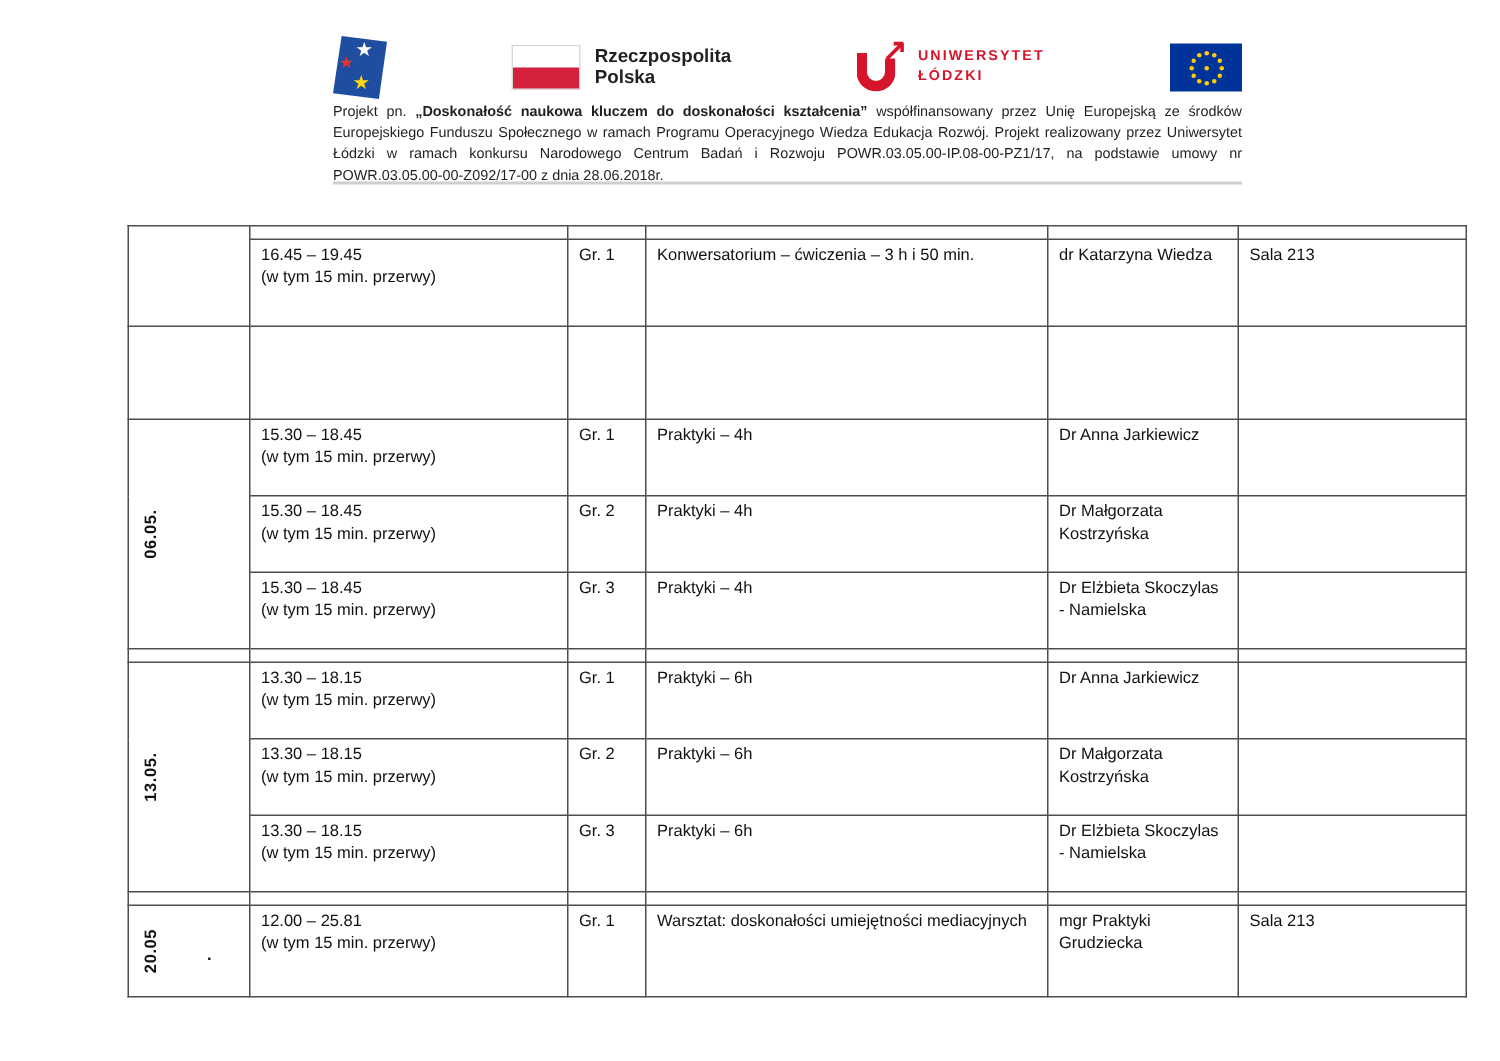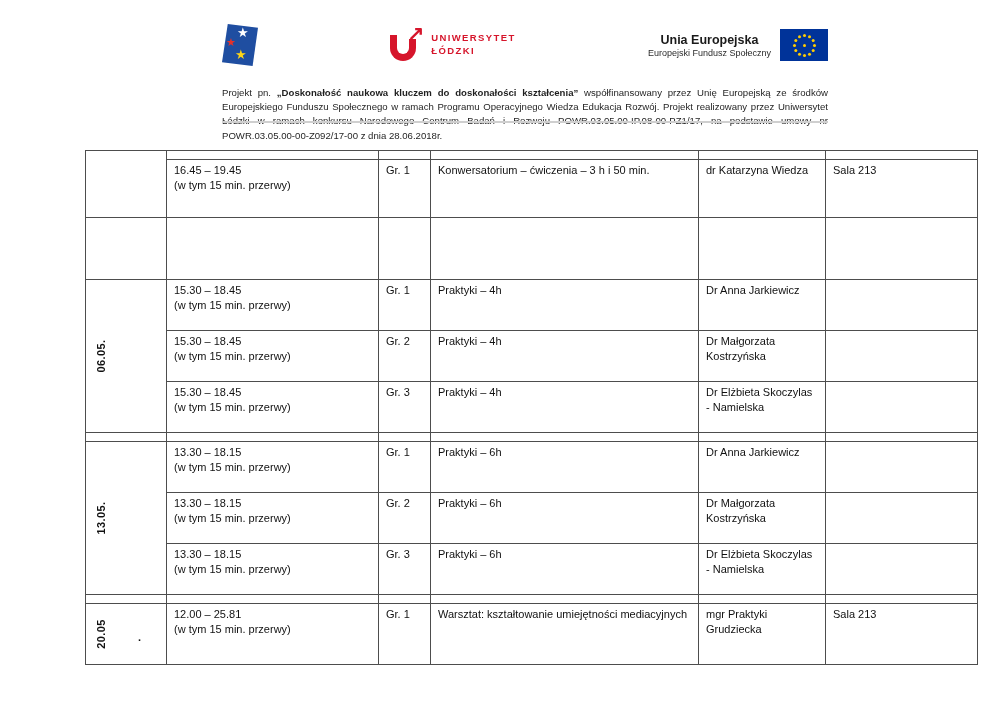--- a/index.html
+++ b/index.html
@@ -36,21 +36,21 @@
   
   .ue-text{text-align:center;}
   .ue-title{font-size:12.5px;font-weight:bold;color:#1a1a1a;}
   .ue-sub{font-size:9px;color:#2b2b2b;margin-top:1px;}
   .eu-flag{position:relative;width:48px;height:32px;background:#003399;flex:0 0 auto;}
   .eu-stars{position:absolute;left:50%;top:50%;width:3px;height:3px;margin:-1.5px 0 0 -1.5px;border-radius:50%;background:#ffcc00;
     box-shadow:10px 0 0 #ffcc00,8.7px 5px 0 #ffcc00,5px 8.7px 0 #ffcc00,0 10px 0 #ffcc00,-5px 8.7px 0 #ffcc00,-8.7px 5px 0 #ffcc00,
                -10px 0 0 #ffcc00,-8.7px -5px 0 #ffcc00,-5px -8.7px 0 #ffcc00,0 -10px 0 #ffcc00,5px -8.7px 0 #ffcc00,8.7px -5px 0 #ffcc00;}
 
   
-  .note{position:absolute;top:76px;left:222px;width:606px;font-size:9.6px;line-height:1.5;text-align:justify;color:#1f1f1f;}
+  .note{position:absolute;top:58px;left:222px;width:606px;font-size:9.6px;line-height:1.5;text-align:justify;color:#1f1f1f;}
   .note b{font-weight:bold;}
   .rule{position:absolute;top:121px;left:222px;width:606px;height:0;border-top:2px solid #cfcfcf;}
 
   
   table.sched{position:absolute;left:85px;top:150px;width:892px;border-collapse:collapse;table-layout:fixed;}
   table.sched td{border:1px solid #4d4d4d;vertical-align:top;padding:3px 7px;font-size:11px;line-height:1.4;color:#111;}
   tr.r-thin td{height:8px;padding:0 7px;}
   tr.r-b td{height:51px;}
   tr.r-c td{height:55px;}
   tr.r-sec td{height:44px;}
@@ -65,38 +65,44 @@
 <div class="logos">
 
   <div class="logo-group">
     <div class="fe-flag">
       <span class="star star-white"></span>
       <span class="star star-red"></span>
       <span class="star star-yellow"></span>
     </div>
   </div>
 
+  <div class="logo-group">
+    <div class="pl-flag">
+      <div class="pl-top"></div>
+      <div class="pl-bottom"></div>
+    </div>
+    <div class="pl-name">
+      <div>Rzeczpospolita</div>
+      <div>Polska</div>
+    </div>
+  </div>
 
   <div class="logo-group">
     <div class="ul-mark">
       <span class="ul-u"></span>
       <span class="ul-patch"></span>
       <span class="ul-arrow"></span>
     </div>
     <div class="ul-name">
       <div>UNIWERSYTET</div>
       <div>ŁÓDZKI</div>
     </div>
   </div>
 
   <div class="logo-group">
-    <div class="ue-text">
-      <div class="ue-title">Unia Europejska</div>
-      <div class="ue-sub">Europejski Fundusz Społeczny</div>
-    </div>
     <div class="eu-flag">
       <span class="eu-stars"></span>
     </div>
   </div>
 
 </div>
 
 <p class="note"><span>Projekt pn. </span><b>„Doskonałość naukowa kluczem do doskonałości kształcenia”</b><span> współfinansowany przez Unię Europejską ze środków Europejskiego Funduszu Społecznego w ramach Programu Operacyjnego Wiedza Edukacja Rozwój. Projekt realizowany przez Uniwersytet Łódzki w ramach konkursu Narodowego Centrum Badań i Rozwoju POWR.03.05.00-IP.08-00-PZ1/17, na podstawie umowy nr POWR.03.05.00-00-Z092/17-00 z dnia 28.06.2018r.</span></p>
 
 <div class="rule"></div>
@@ -230,18 +236,18 @@
   <tr class="r-last">
     <td class="date-cell">
       <span class="v-text">20.05</span>
       <span class="date-dot">.</span>
     </td>
     <td>
       <div>12.00 – 25.81</div>
       <div>(w tym 15 min. przerwy)</div>
     </td>
     <td>Gr. 1</td>
-    <td>Warsztat: kształtowanie umiejętności mediacyjnych</td>
+    <td>Warsztat: doskonałości umiejętności mediacyjnych</td>
     <td>mgr Praktyki Grudziecka</td>
     <td>Sala 213</td>
   </tr>
 </tbody>
   </table>
 
 </body></html>

